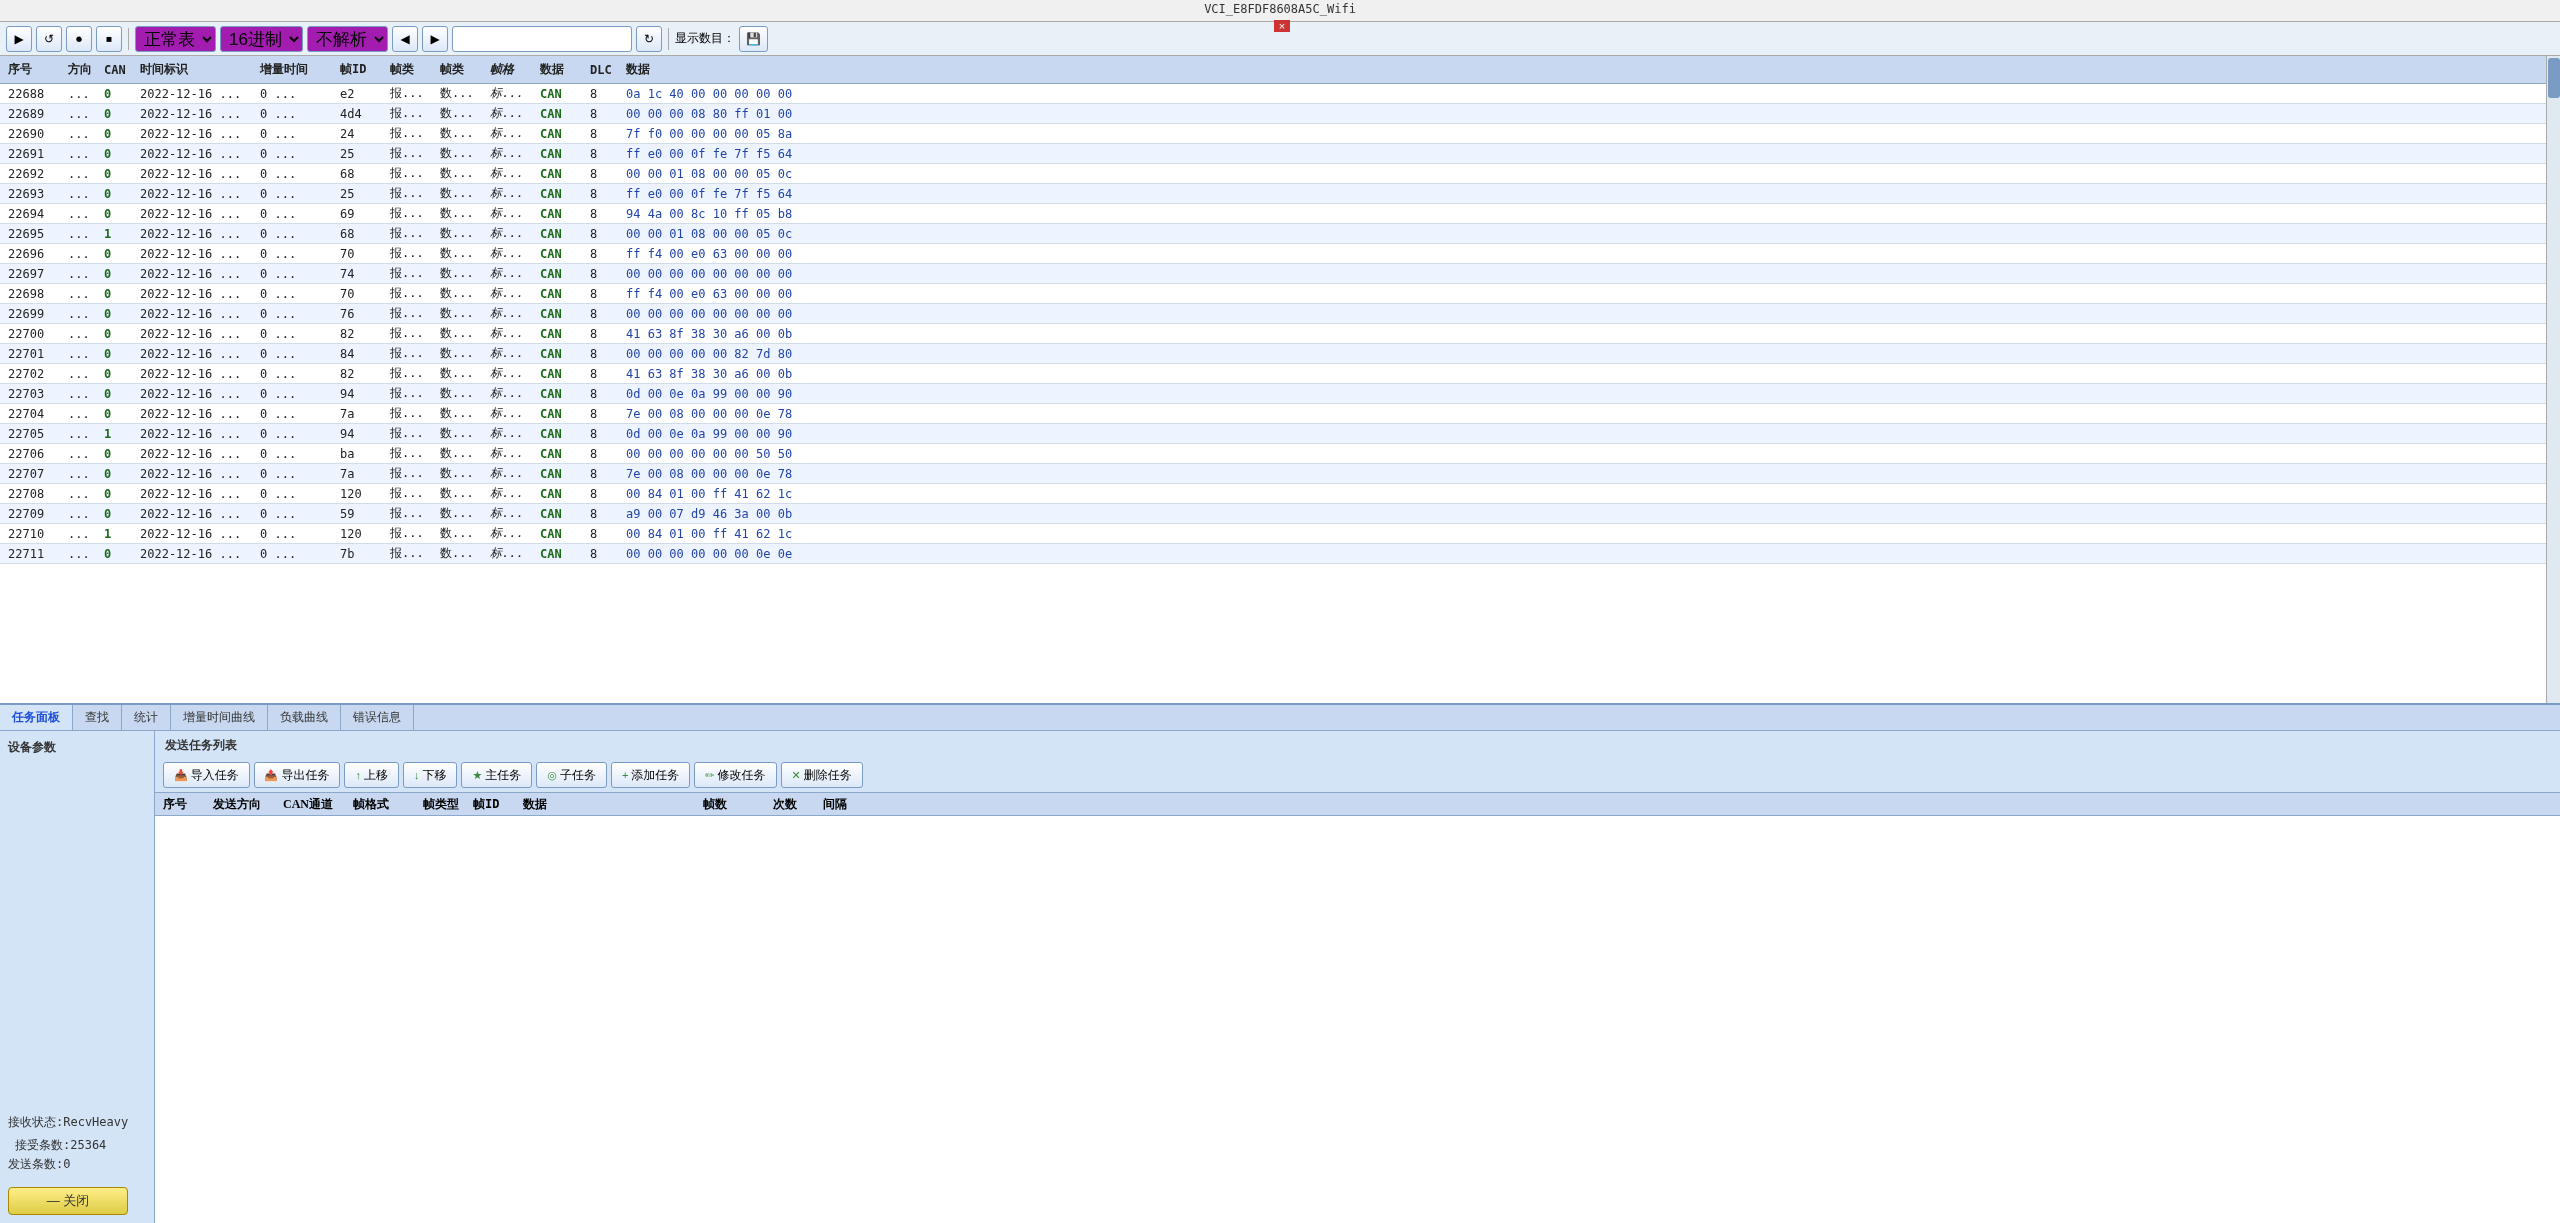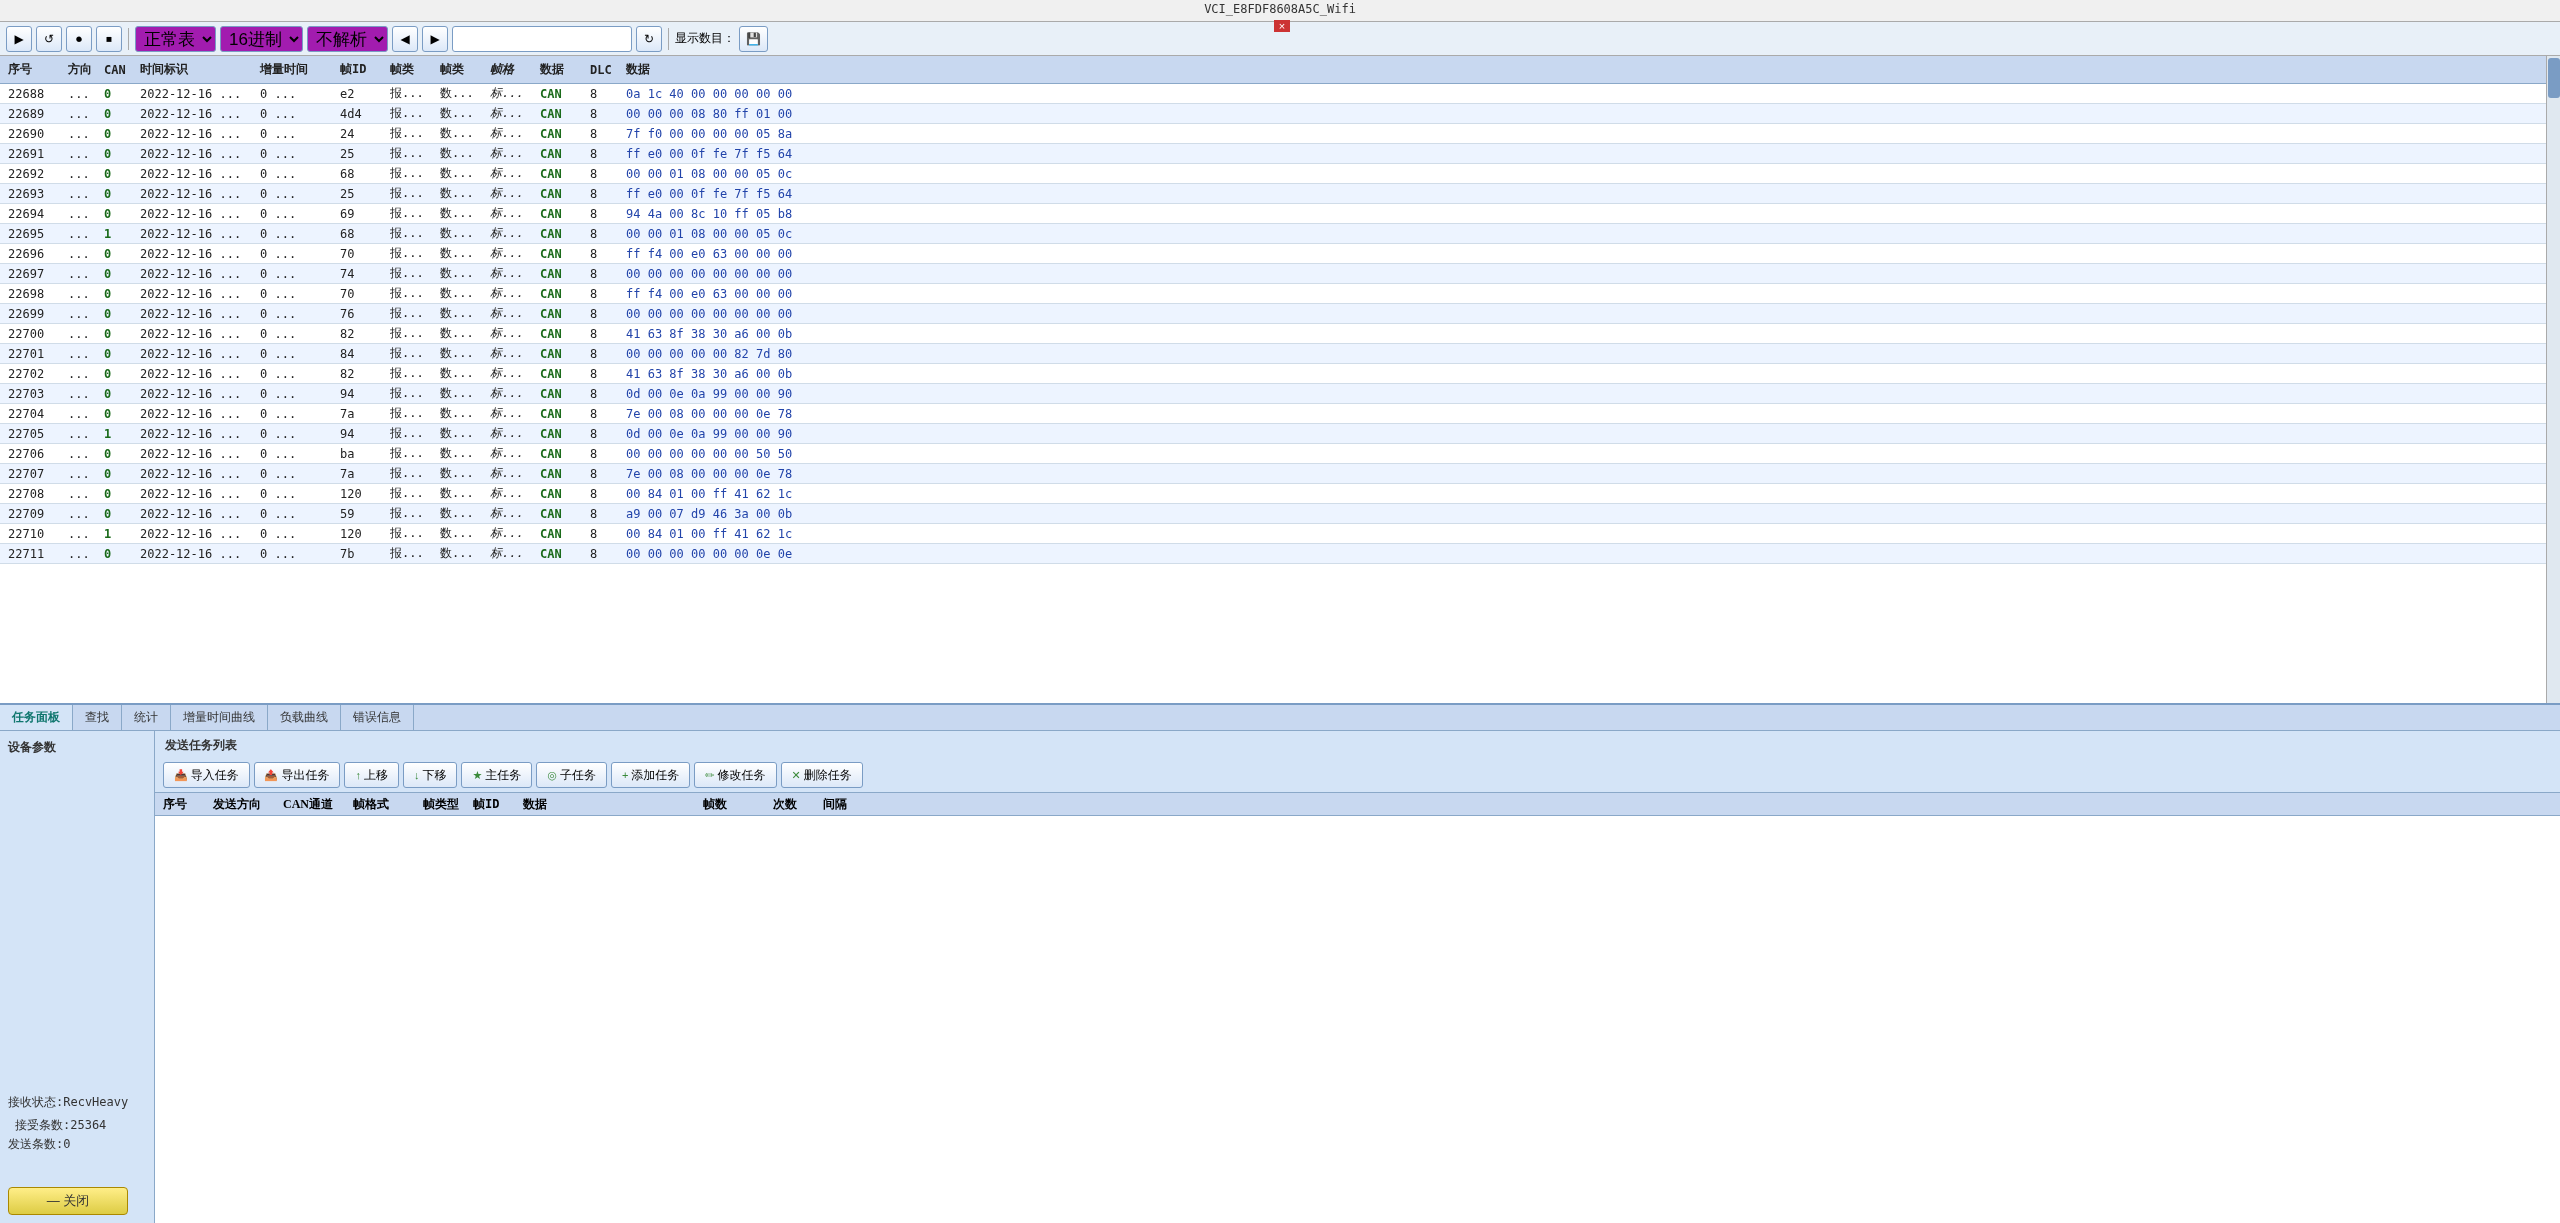--- a/index.html
+++ b/index.html
@@ -170,38 +170,38 @@
       padding: 4px 12px;
       font-size: 12px;
       cursor: pointer;
       border-right: 1px solid #8aA8c8;
       background: #c8d8f0;
       color: #333;
     }
     .bottom-tab.active {
       background: #d4e4f7;
       font-weight: bold;
-      color: #0f766e;
+      color: #1d4ed8;
     }
 
     #bottom-content {
       display: flex;
       flex: 1;
       overflow: hidden;
     }
 
     
     #left-panel {
       width: 155px;
       background: #d4e4f7;
       border-right: 1px solid #8aA8c8;
       padding: 8px;
       display: flex;
       flex-direction: column;
-      gap: 24px;
+      gap: 4px;
     }
     #left-panel-title {
       font-size: 12px;
       font-weight: bold;
       color: #333;
     }
     #status-area {
       margin-top: auto;
       font-size: 12px;
       color: #333;

